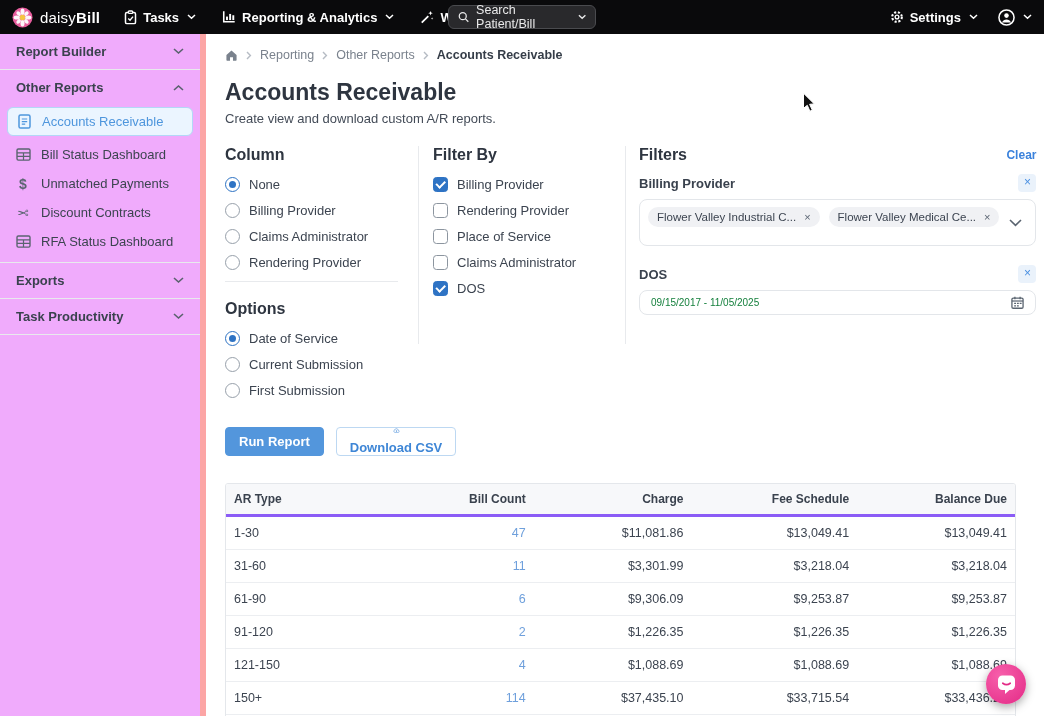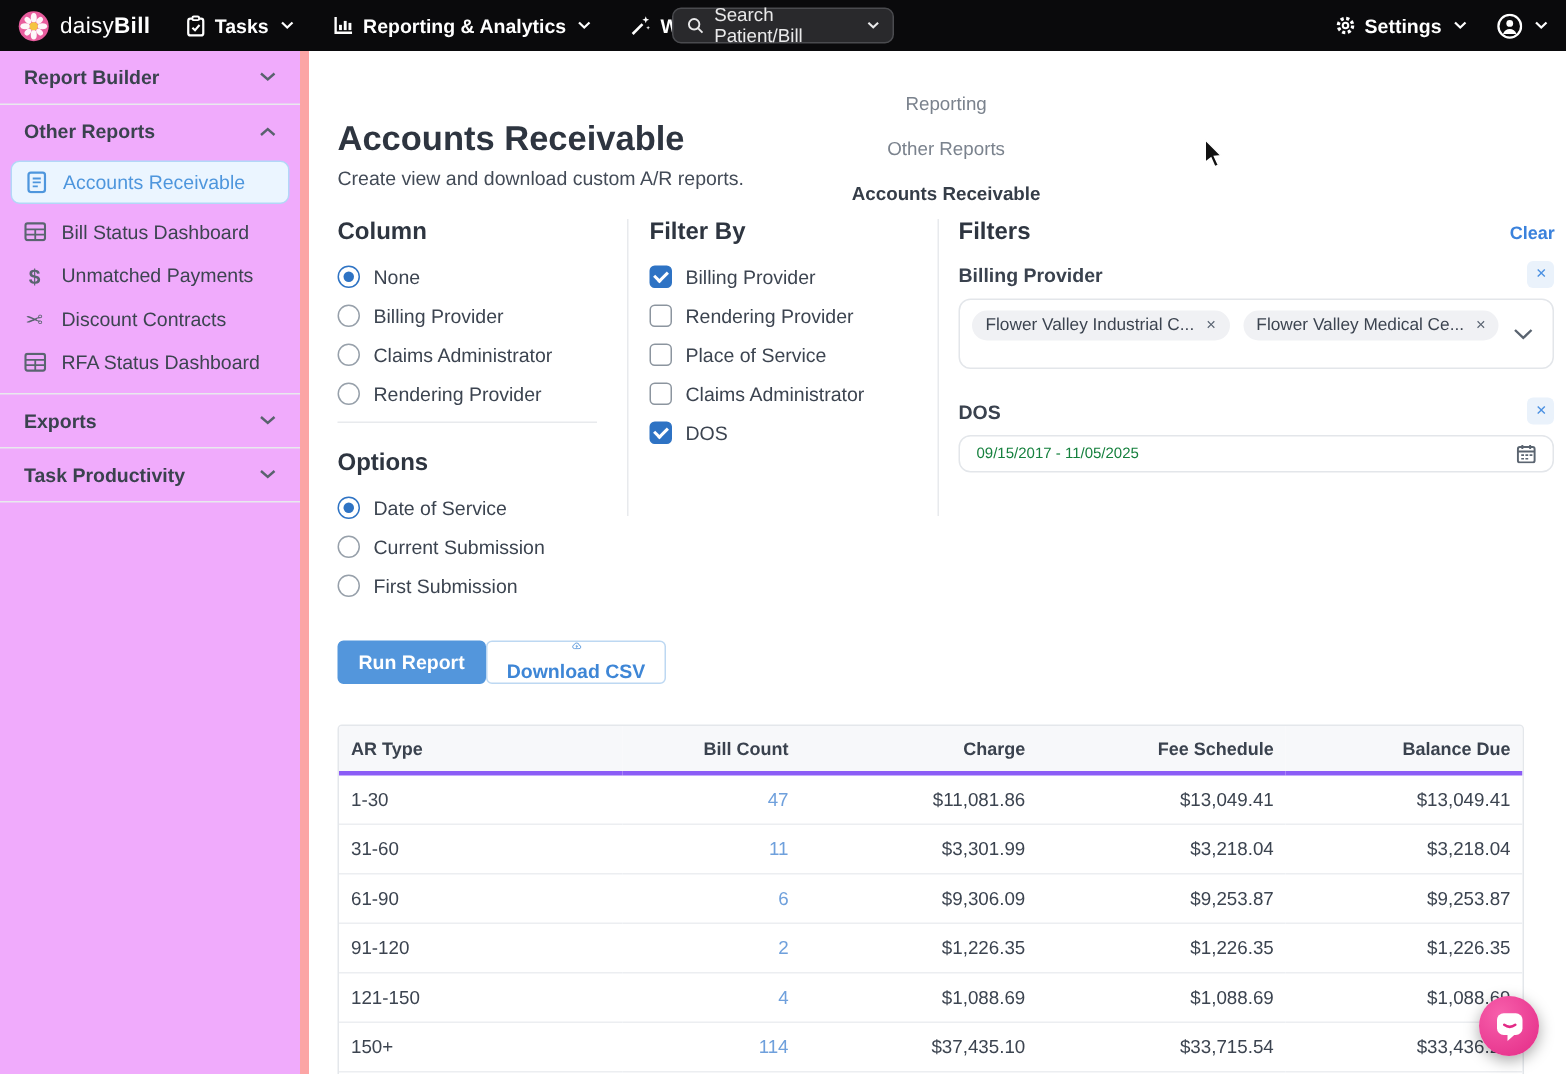--- a/index.html
+++ b/index.html
@@ -27,21 +27,21 @@
   .side-head { display:flex; align-items:center; justify-content:space-between; padding:10px 16px; font-size:13px; font-weight:bold; color:#3A424E; }
   .side-sep { border-bottom:1px solid #E8EAED; }
   .side-item { display:flex; align-items:center; gap:10px; padding:7px 16px 7px 15px; font-size:13px; color:#3C4450; }
   .side-item .side-ic { width:16px; display:inline-flex; justify-content:center; color:#5A6470; }
   .side-item.selected { margin:2px 7px 4px 7px; padding:6px 8px; background:#EBF5FF; border:1px solid #B3D7F7; border-radius:6px; color:#4E96DD; }
   .side-item.selected .side-ic { color:#4E96DD; }
   .scissor { display:inline-block; transform:scaleX(-1); font-size:14px; line-height:1; }
   .dollar { font-size:14px; font-weight:bold; line-height:1; }
 
   
-  .crumbs { display:flex; align-items:center; gap:8px; font-size:12.5px; color:#7A828D; height:18px;flex-direction:column; }
+  .crumbs { display:flex; align-items:center; gap:8px; font-size:12.5px; color:#7A828D; height:18px; }
   .crumb-current { color:#353D48; font-weight:bold; }
   .page-title { margin-top:15px; font-size:23px; font-weight:bold; color:#2E3540; }
   .page-sub { margin-top:5px; font-size:13px; color:#434B57; }
 
   
   .form-row { display:flex; margin-top:20px; }
   .fcol1 { width:193px; flex:none; }
   .fcol2 { width:206px; flex:none; padding-left:14px; }
   .fcol3 { flex:1; padding-left:13px; }
   .vdiv { width:1px; background:#E8EAED; height:198px; flex:none; }
@@ -64,21 +64,21 @@
   .xbtn { width:18px; height:18px; border-radius:4px; background:#EAF2FB; color:#4A90E2; font-size:12px; line-height:17px; text-align:center; }
   .multiselect { position:relative; margin-top:7px; min-height:47px; border:1px solid #E3E6EA; border-radius:8px; padding:7px 36px 7px 8px; display:flex; gap:9px; align-items:flex-start; }
   .ms-chev { position:absolute; right:13px; top:19px; color:#5A6470; }
   .tag { display:inline-flex; align-items:center; gap:8px; background:#F0F1F4; border-radius:12px; padding:4px 9px; font-size:11.5px; color:#3C4450; white-space:nowrap; }
   .tag-x { color:#5A6472; font-size:11px; line-height:1; }
   .date-input { margin-top:7px; height:25px; border:1px solid #E3E6EA; border-radius:8px; display:flex; align-items:center; justify-content:space-between; padding:0 11px; font-size:10px; color:#15803d; }
   .date-input svg { color:#5A6470; }
   .filt-gap { height:9px; }
 
   
-  .btn-row { display:flex; margin-top:18px; }
+  .btn-row { display:flex; gap:12px; margin-top:18px; }
   .btn { display:inline-flex; align-items:center; gap:7px; font-size:13px; font-weight:bold; border-radius:4px; padding:0 13px; height:29px; }
   .btn-primary { background:#5396DC; border:1px solid #5396DC; color:#fff; }
   .btn-outline { background:#fff; border:1px solid #BDD8F2; color:#3E86D6;flex-direction:column; }
 
   
   .tbl-wrap { margin-top:27px; width:791px; border:1px solid #E4E7EB; border-radius:3px; overflow:hidden; }
   table { width:100%; border-collapse:collapse; table-layout:fixed; }
   col.c1{width:24%} col.c2{width:15%} col.c3{width:20%} col.c4{width:21%} col.c5{width:20%}
   thead th { background:#F7F8FA; font-size:12px; font-weight:bold; color:#3A424E; text-align:right; padding:8px 8px; border-bottom:3px solid #8b5cf6; }
   thead th:first-child { text-align:left; }

